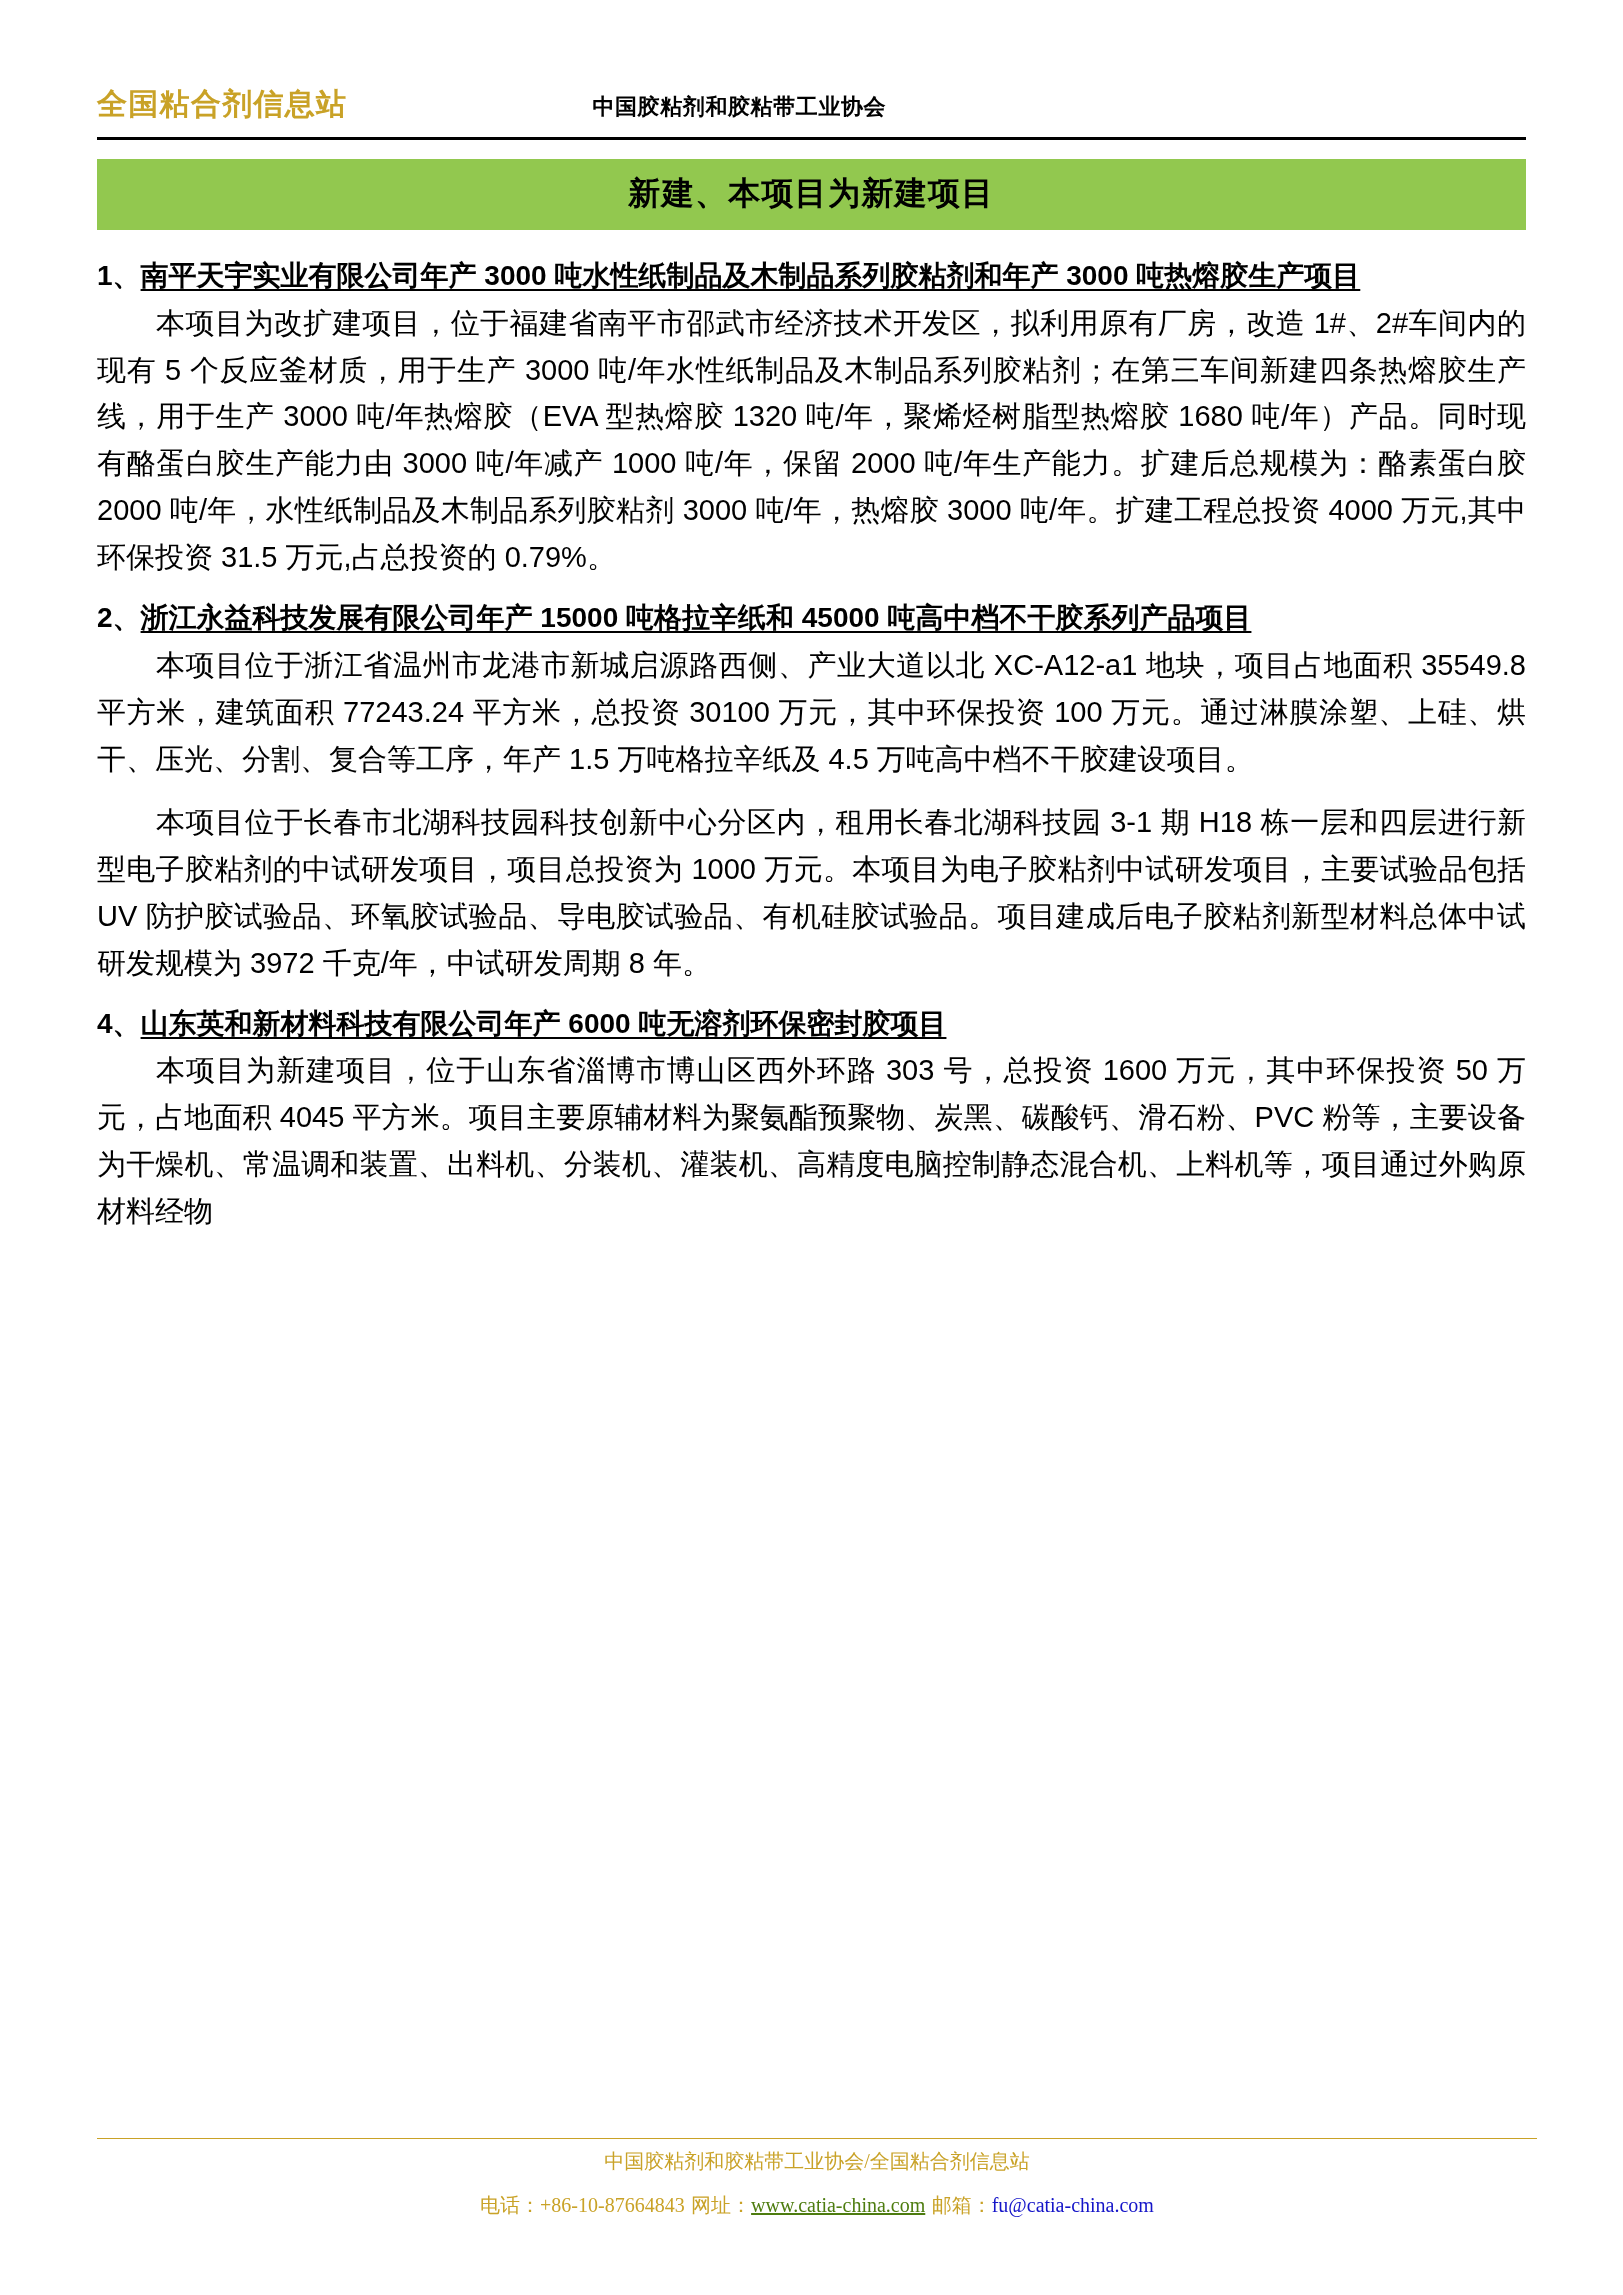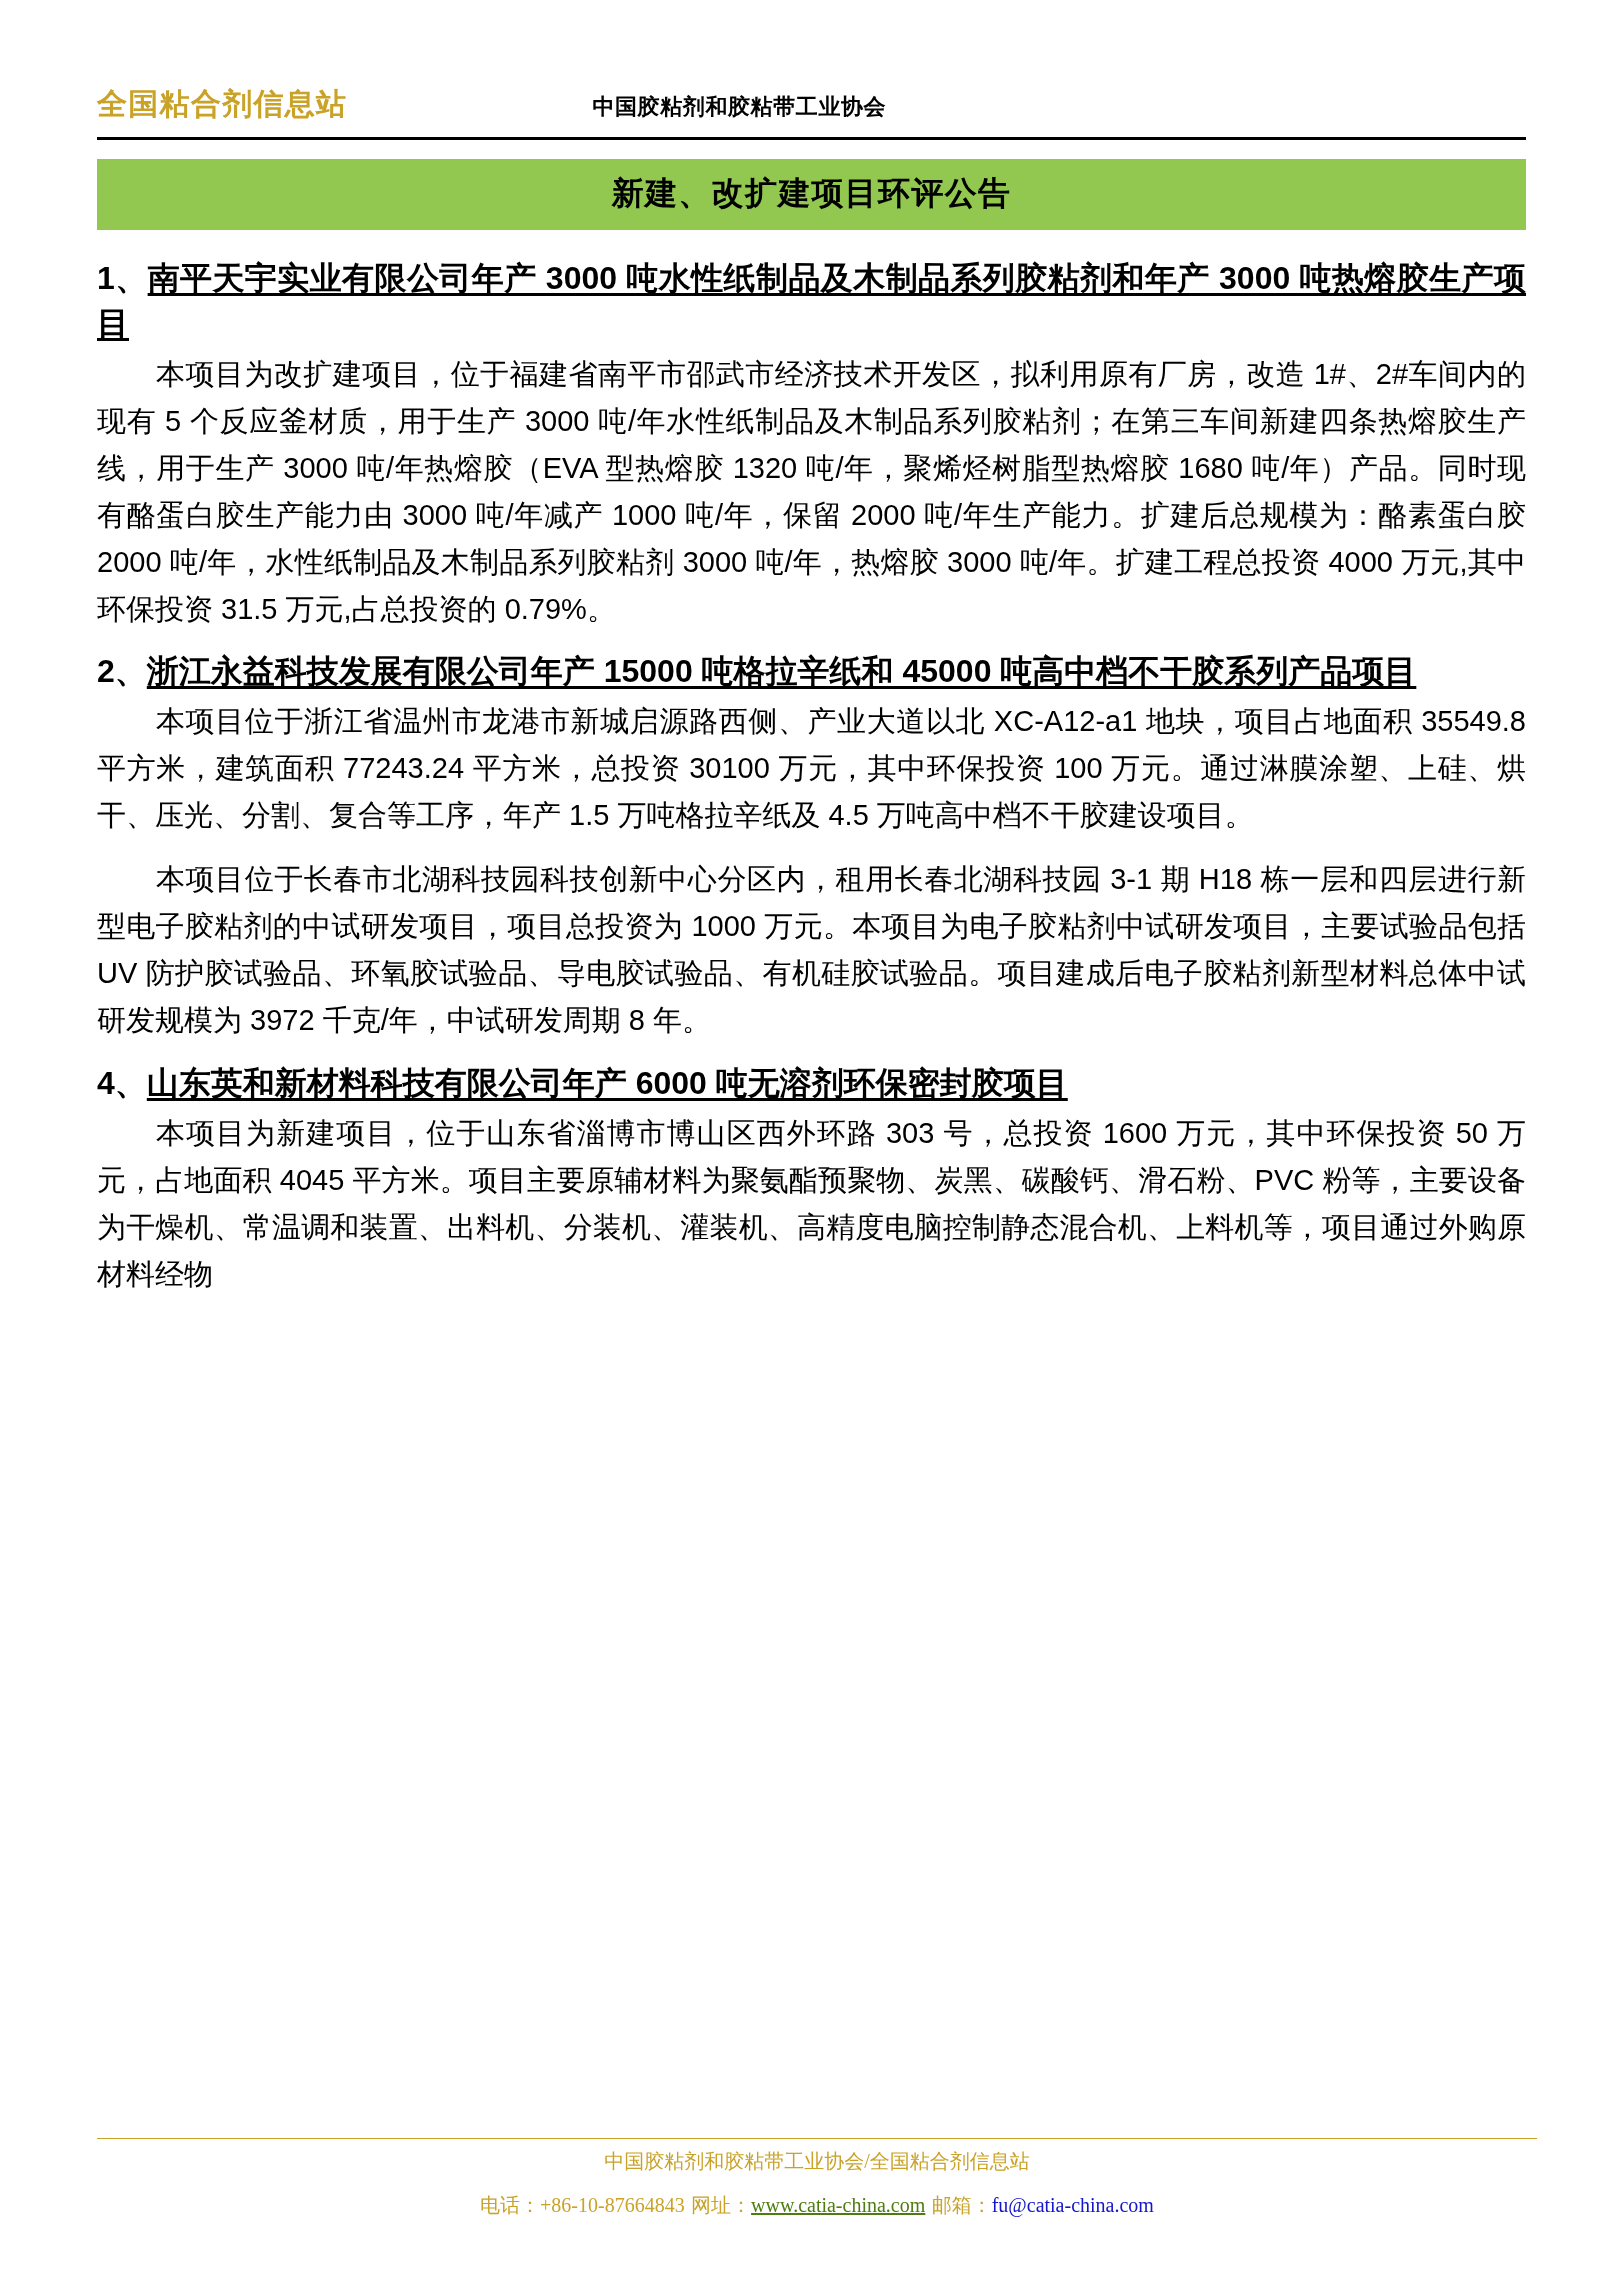--- a/index.html
+++ b/index.html
@@ -55,21 +55,21 @@
     font-weight: bold;
     font-size: 32px;
     color: #000000;
     letter-spacing: 1.3px;
   }
   .item {
     margin-bottom: 11.6px;
   }
   .item-heading {
     font-weight: bold;
-    font-size: 32px;
+    font-size: 28px;
     line-height: 1.42;
     text-align: justify;
     text-justify: inter-ideograph;
     margin: 0 0 3.9px 0;
   }
   .item-heading .num {
     text-decoration: none;
   }
   .item-heading .ul {
     text-decoration: underline;
@@ -118,21 +118,21 @@
 <body>
 
 <div class="page">
 
   <div class="masthead">
     <div class="masthead-left">全国粘合剂信息站</div>
     <div class="masthead-right">中国胶粘剂和胶粘带工业协会</div>
   </div>
 
   <div class="banner">
-    <div class="banner-title">新建、改扩建项目环评公告</div>
+    <div class="banner-title">新建、本项目为新建项目</div>
   </div>
 
   <div class="item">
     <p class="item-heading"><span class="num">1、</span><span class="ul">南平天宇实业有限公司年产 3000 吨水性纸制品及木制品系列胶粘剂和年产 3000 吨热熔胶生产项目</span></p>
     <p class="item-body">本项目为改扩建项目，位于福建省南平市邵武市经济技术开发区，拟利用原有厂房，改造 1#、2#车间内的现有 5 个反应釜材质，用于生产 3000 吨/年水性纸制品及木制品系列胶粘剂；在第三车间新建四条热熔胶生产线，用于生产 3000 吨/年热熔胶（EVA 型热熔胶 1320 吨/年，聚烯烃树脂型热熔胶 1680 吨/年）产品。同时现有酪蛋白胶生产能力由 3000 吨/年减产 1000 吨/年，保留 2000 吨/年生产能力。扩建后总规模为：酪素蛋白胶 2000 吨/年，水性纸制品及木制品系列胶粘剂 3000 吨/年，热熔胶 3000 吨/年。扩建工程总投资 4000 万元,其中环保投资 31.5 万元,占总投资的 0.79%。</p>
   </div>
 
   <div class="item">
     <p class="item-heading"><span class="num">2、</span><span class="ul">浙江永益科技发展有限公司年产 15000 吨格拉辛纸和 45000 吨高中档不干胶系列产品项目</span></p>
     <p class="item-body">本项目位于浙江省温州市龙港市新城启源路西侧、产业大道以北 XC-A12-a1 地块，项目占地面积 35549.8 平方米，建筑面积 77243.24 平方米，总投资 30100 万元，其中环保投资 100 万元。通过淋膜涂塑、上硅、烘干、压光、分割、复合等工序，年产 1.5 万吨格拉辛纸及 4.5 万吨高中档不干胶建设项目。</p>

